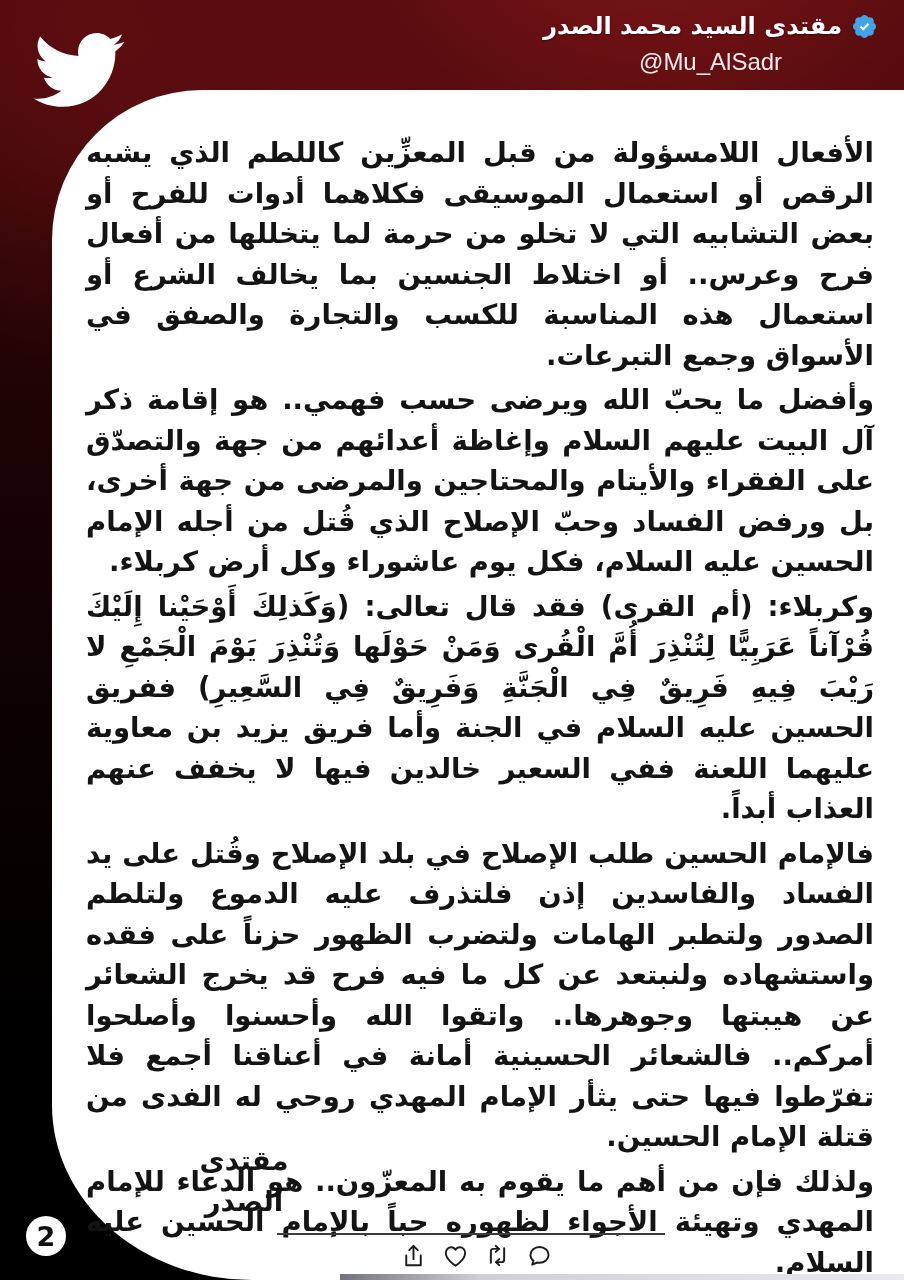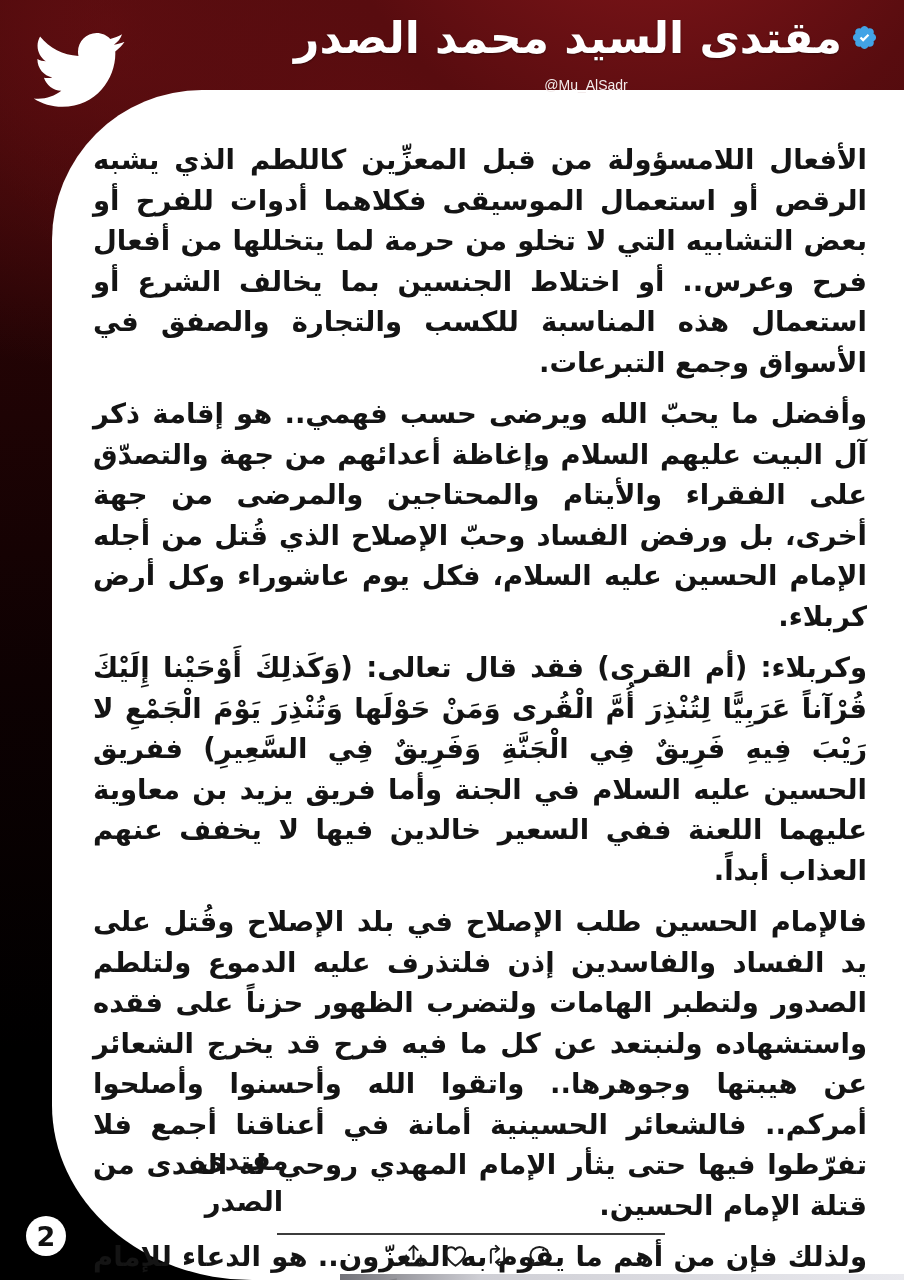--- a/index.html
+++ b/index.html
@@ -10,36 +10,36 @@
       radial-gradient(120% 80% at 72% -12%, #8a181c 0%, #580c0f 30%, rgba(30,3,4,0) 68%),
       radial-gradient(70% 45% at 12% 2%, #610e11 0%, rgba(20,2,3,0) 60%),
       radial-gradient(50% 30% at 45% 8%, #741114 0%, rgba(20,2,3,0) 70%),
       linear-gradient(178deg, #3a0607 0%, #260405 22%, #0d0102 52%, #000 80%, #000 100%);
   }
   
   .header{position:absolute;top:0;left:0;right:0;height:92px;z-index:3;}
   .bird{position:absolute;left:30px;top:22px;width:96px;height:96px;}
   .profile{position:absolute;right:26px;top:12px;display:flex;flex-direction:column;align-items:center;}
   .name-row{display:flex;flex-direction:row-reverse;align-items:center;gap:9px;direction:rtl;}
-  .display-name{color:#ffffff;font-size:44px;font-weight:700;letter-spacing:0;white-space:nowrap;
+  .display-name{color:#ffffff;font-size:24px;font-weight:700;letter-spacing:0;white-space:nowrap;
     text-shadow:0 1px 2px rgba(0,0,0,.4);}
   .badge{width:27px;height:27px;flex:0 0 auto;}
-  .handle{color:#f3eaea;font-size:14px;font-family:"Liberation Sans",sans-serif;margin-top:14px;}
+  .handle{color:#f3eaea;font-size:24px;font-family:"Liberation Sans",sans-serif;margin-top:8px;}
   
   .panel{
     position:absolute;left:52px;top:90px;right:0;bottom:0;background:#ffffff;z-index:1;
     border-radius:150px 0 0 200px / 150px 0 0 175px;
   }
   .content{
     position:absolute;left:82px;top:128px;right:26px;bottom:0;z-index:2;
     direction:rtl;color:#141414;
     font-size:27.5px;line-height:40.5px;font-weight:700;
     text-align:justify;
   }
-  .content p{margin:11px;padding:0;}
+  .content p{margin:4px;padding:0;}
   .signature{position:absolute;top:1012px;left:84px;width:156px;text-align:center;line-height:41px;}
   
   .page-badge{
     position:absolute;left:26px;top:1216px;width:40px;height:40px;border-radius:50%;
     background:#ffffff;color:#111;display:flex;align-items:center;justify-content:center;
     font-size:27px;font-weight:700;z-index:4;
   }
   .divider{position:absolute;left:277px;top:1233px;width:388px;height:2px;background:#3c3c3c;z-index:3;}
   .actions{position:absolute;left:399px;top:1241px;display:flex;gap:13px;z-index:3;}
   .actions svg{width:29px;height:29px;stroke:#1c1c1c;stroke-width:1.6;fill:none;

